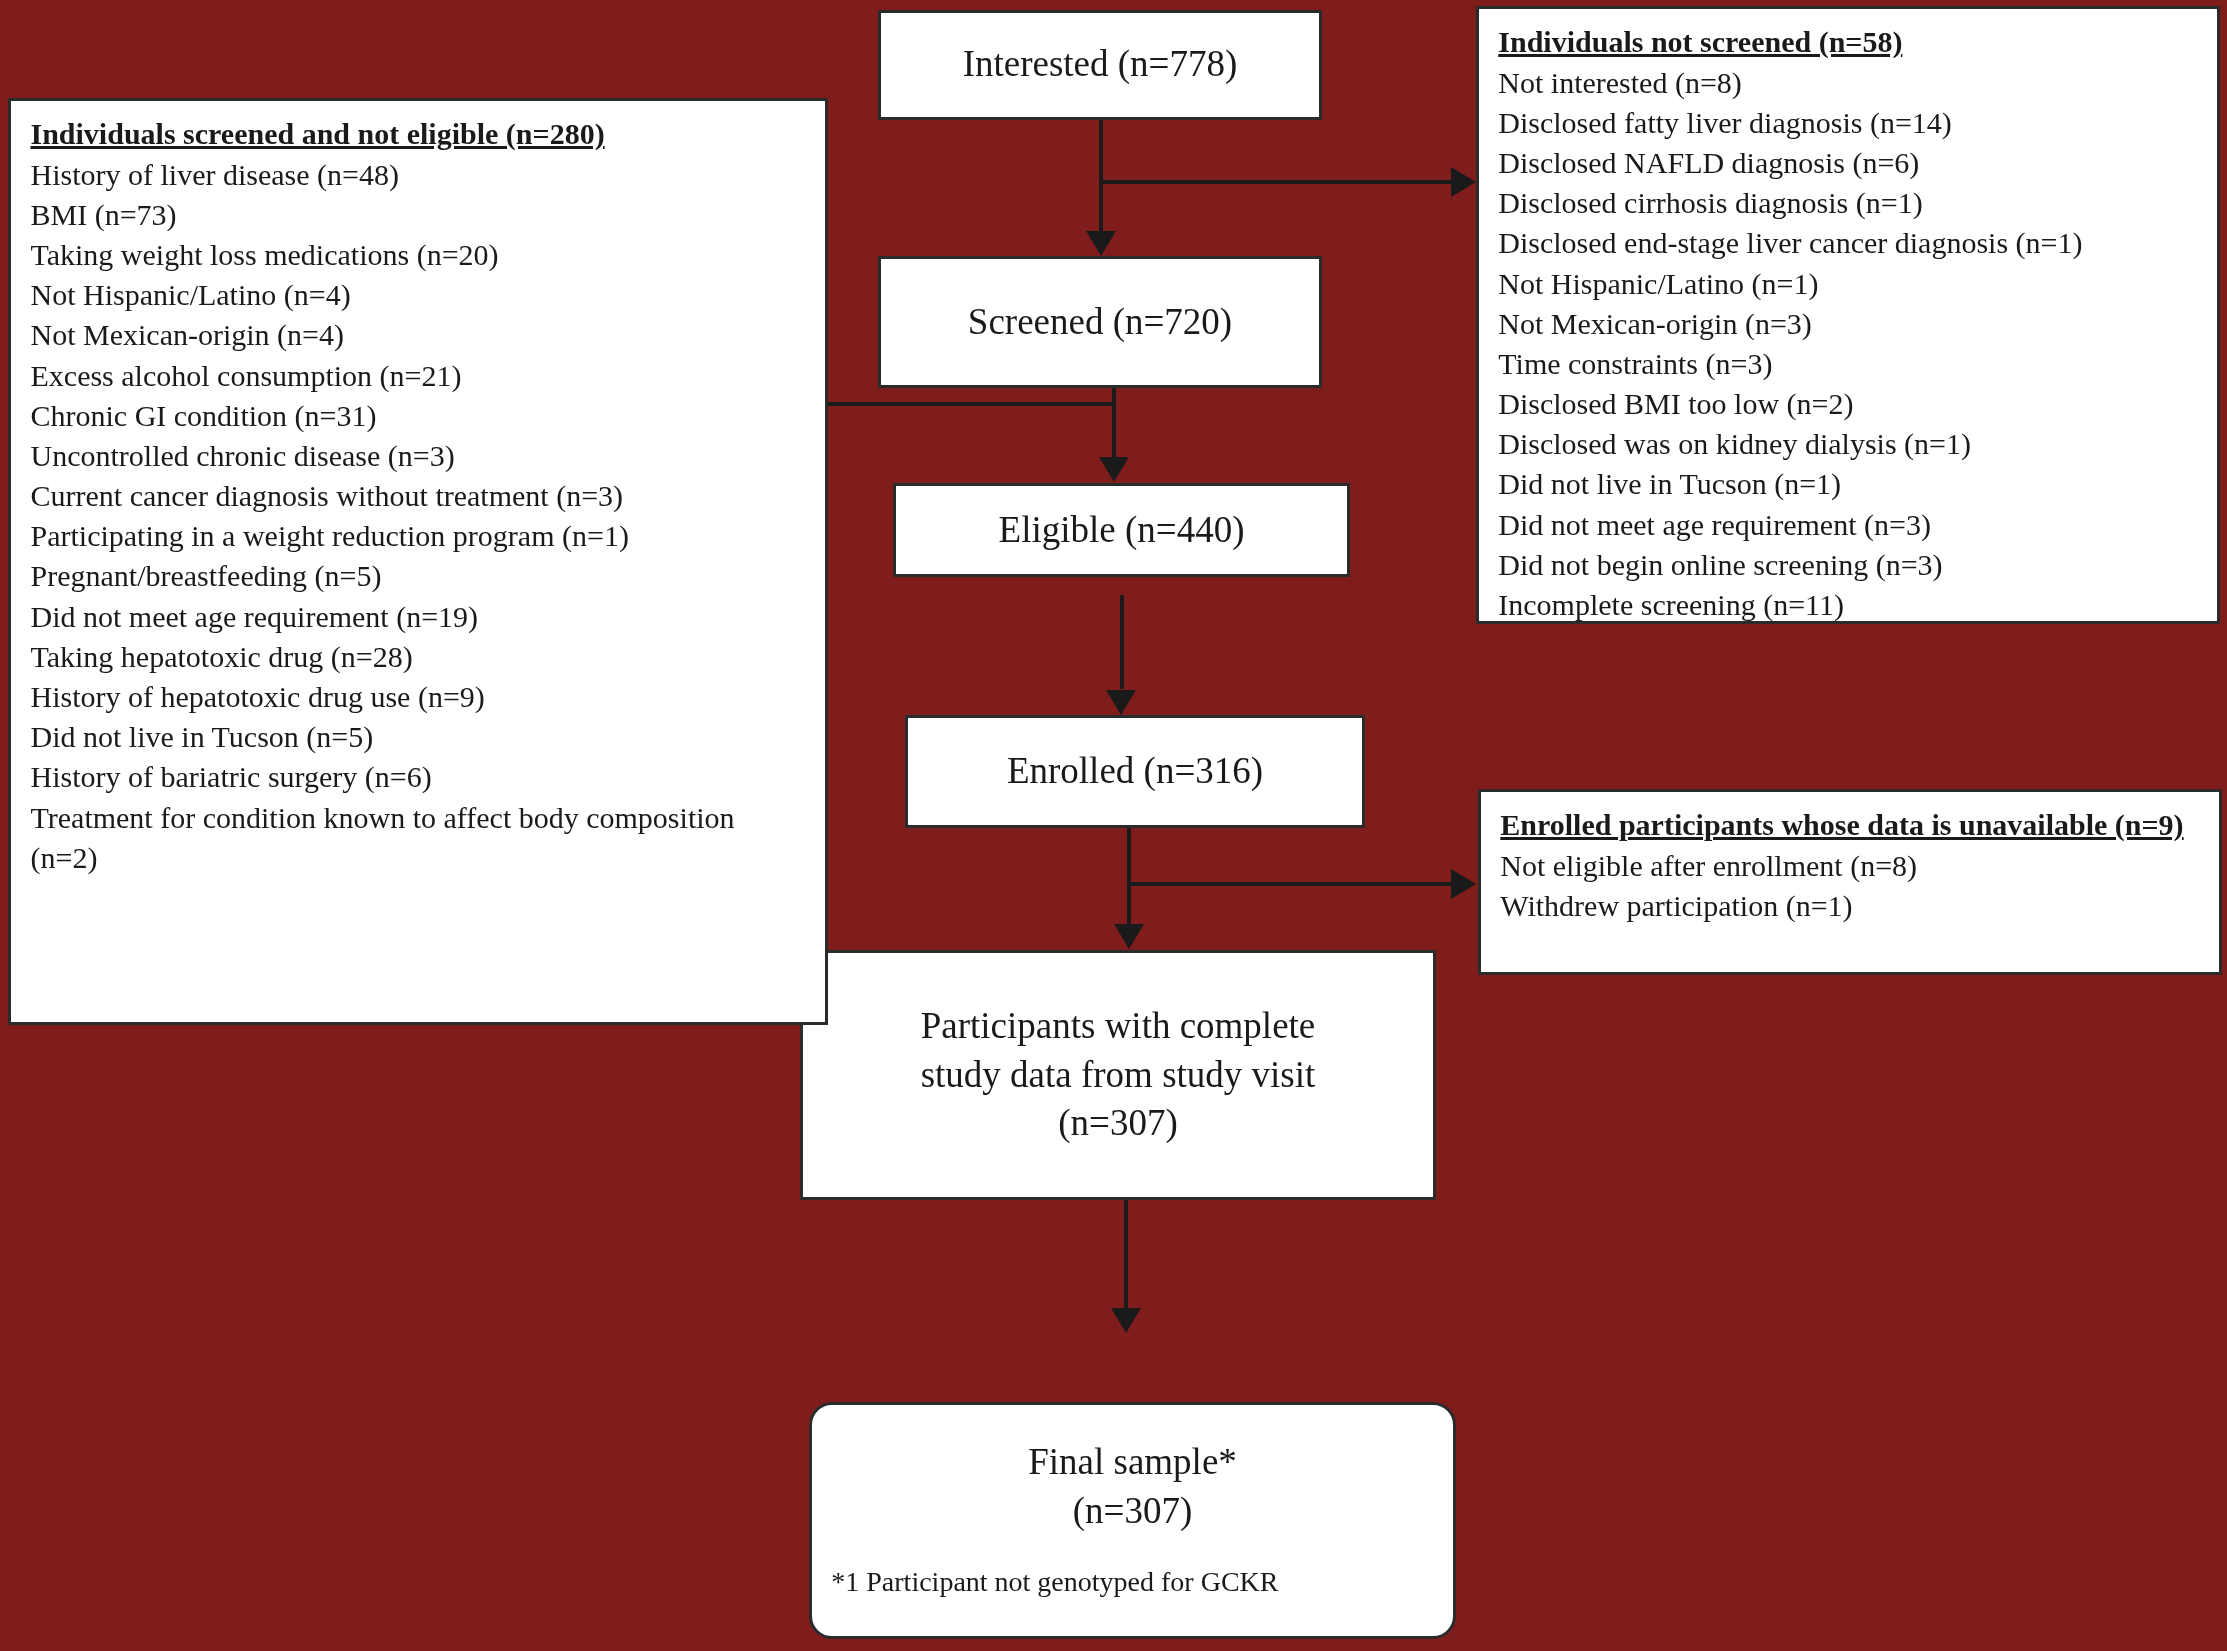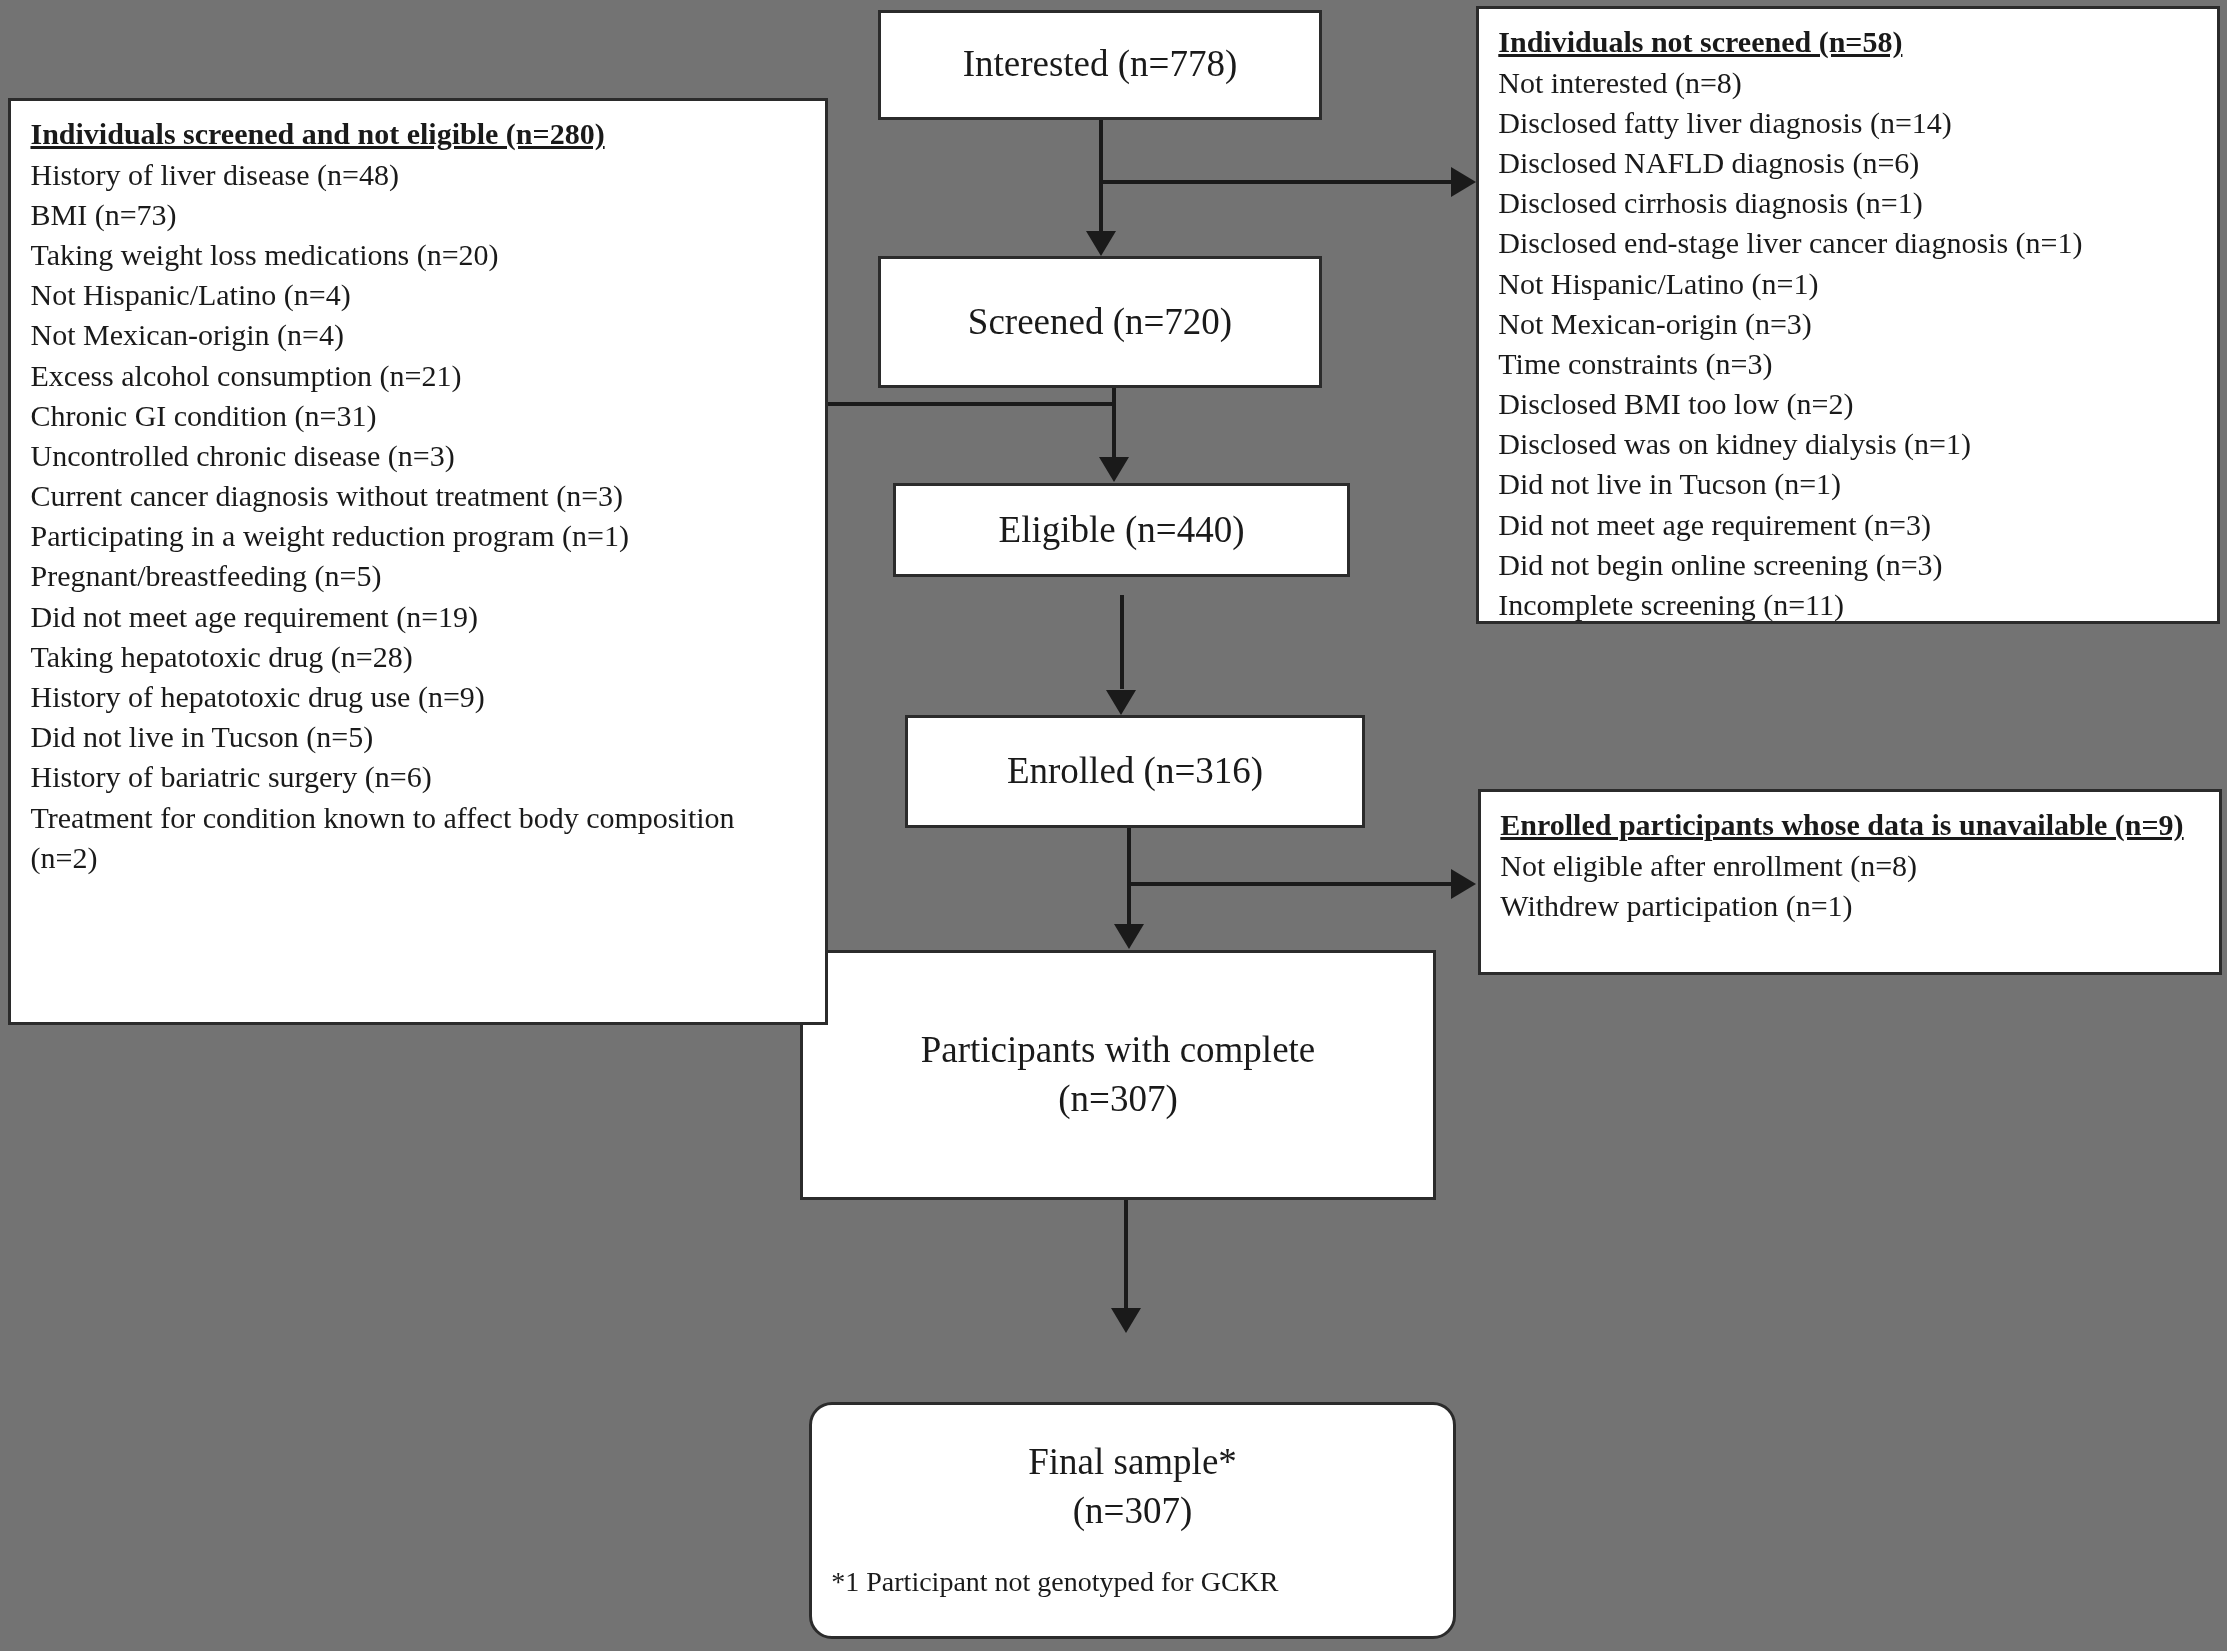--- a/index.html
+++ b/index.html
@@ -5,21 +5,21 @@
 <style>
   html, body {
     margin: 0;
     padding: 0;
     background: #ffffff;
   }
   #canvas {
     position: relative;
     width: 2227px;
     height: 1651px;
-    background: #737373;
+    background: #7f1d1d;
     font-family: "Liberation Serif", "DejaVu Serif", serif;
     color: #1a1a1a;
     overflow: hidden;
   }
 
   
   .box {
     position: absolute;
     box-sizing: border-box;
     background: #ffffff;
@@ -159,20 +159,21 @@
   <div class="box node" id="box-eligible">
     <div class="line">Eligible (n=440)</div>
   </div>
 
   <div class="box node" id="box-enrolled">
     <div class="line">Enrolled (n=316)</div>
   </div>
 
   <div class="box node" id="box-complete">
     <div class="line">Participants with complete</div>
+    <div class="line">study data from study visit</div>
     <div class="line">(n=307)</div>
   </div>
 
   <div class="box node" id="box-final">
     <div class="line">Final sample*</div>
     <div class="line">(n=307)</div>
     <div class="fn">*1 Participant not genotyped for GCKR</div>
   </div>
 
   <div class="box thick listbox justify" id="box-not-screened">

